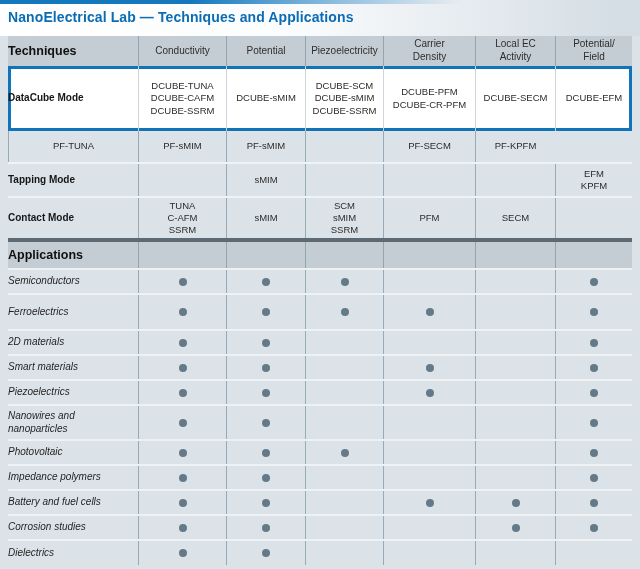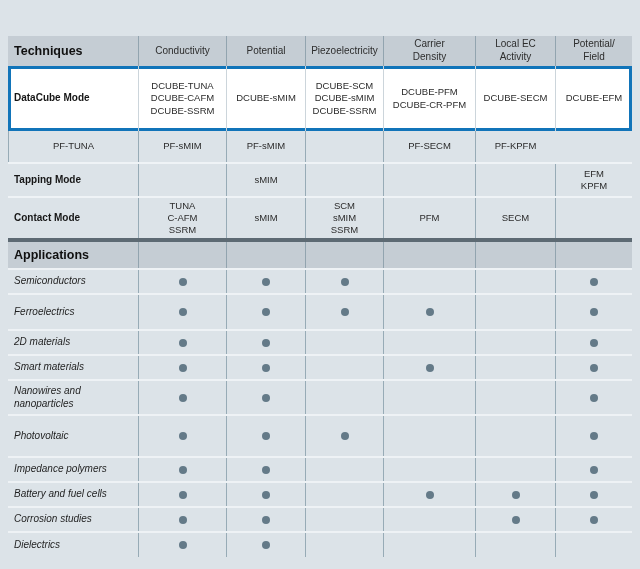--- a/index.html
+++ b/index.html
@@ -25,21 +25,21 @@
   .row {
     display:grid; box-sizing:border-box;
     grid-template-columns:130px 88px 79px 78px 92px 80px 77px;
   }
   .cell {
     display:flex; align-items:center; justify-content:center;
     text-align:center; font-size:9.5px; line-height:1.28; color:#2b2b2b;
     white-space:pre-line; border-left:1px solid #97abb6; box-sizing:border-box;
     overflow:hidden;
   }
-  .cell.first { border-left:none; justify-content:flex-start; text-align:left; padding-left:6px; }
+  .cell.first { border-left:none; justify-content:flex-start; text-align:left; }
   .header-row { height:30px; background: var(--header-bg,#c5cdd4); }
   .header-row .cell { font-size:10px; color:#2d2d2d; border-left-color:#92a4af; }
   .header-row .corner { font-size:12.5px; font-weight:bold; color:#101010; }
   .tech-row { background: var(--row-bg,#dce3e8); }
   .tech-row.sep { border-top:2px solid #eff3f6; }
   .tech-row .lblcell { font-size:10px; font-weight:bold; color:#161616; display:block; padding-top:0; display:flex; }
   .lbl-suffix { font-weight:normal; color:#3c3c3c; margin-left:3px; }
   .dcube-row { background:#ffffff; box-shadow: inset 0 0 0 3px var(--hl-border,#1174b9); }
   .dcube-row .cell { border-left-color:#ccd5db; }
   .section-divider { height:4px; background: var(--divider,#5d6a73); }
@@ -50,20 +50,24 @@
   .app-row .lblcell { font-size:10px; color:#1f1f1f;font-style:italic; }
   .dot {
     width:8px; height:8px; border-radius:50%;
     background: var(--dot,#647a88);
   }
 </style>
 </head>
 <body>
 
 <div class="page">
+  <div class="top-band">
+    <div class="top-accent-bar"></div>
+    <h1 class="page-title">NanoElectrical Lab — Techniques and Applications</h1>
+  </div>
   <div class="table" id="table">
       <div class="row header-row">
         <div class="cell first corner">Techniques</div>
         <div class="cell">Conductivity</div>
         <div class="cell">Potential</div>
         <div class="cell">Piezoelectricity</div>
         <div class="cell">Carrier
 Density</div>
         <div class="cell">Local EC
 Activity</div>
@@ -154,31 +158,40 @@
       </div>
       <div class="row app-row" style="height: 25px;">
         <div class="cell first lblcell">Smart materials</div>
         <div class="cell"><span class="dot"></span></div>
         <div class="cell"><span class="dot"></span></div>
         <div class="cell"></div>
         <div class="cell"><span class="dot"></span></div>
         <div class="cell"></div>
         <div class="cell"><span class="dot"></span></div>
       </div>
+      <div class="row app-row" style="height: 25px;">
+        <div class="cell first lblcell">Piezoelectrics</div>
+        <div class="cell"><span class="dot"></span></div>
+        <div class="cell"><span class="dot"></span></div>
+        <div class="cell"></div>
+        <div class="cell"><span class="dot"></span></div>
+        <div class="cell"></div>
+        <div class="cell"><span class="dot"></span></div>
+      </div>
       <div class="row app-row" style="height: 35px;">
         <div class="cell first lblcell">Nanowires and
 nanoparticles</div>
         <div class="cell"><span class="dot"></span></div>
         <div class="cell"><span class="dot"></span></div>
         <div class="cell"></div>
         <div class="cell"></div>
         <div class="cell"></div>
         <div class="cell"><span class="dot"></span></div>
       </div>
-      <div class="row app-row" style="height: 42px;">
+      <div class="row app-row" style="height: 25px;">
         <div class="cell first lblcell">Photovoltaic</div>
         <div class="cell"><span class="dot"></span></div>
         <div class="cell"><span class="dot"></span></div>
         <div class="cell"><span class="dot"></span></div>
         <div class="cell"></div>
         <div class="cell"></div>
         <div class="cell"><span class="dot"></span></div>
       </div>
       <div class="row app-row" style="height: 25px;">
         <div class="cell first lblcell">Impedance polymers</div>

